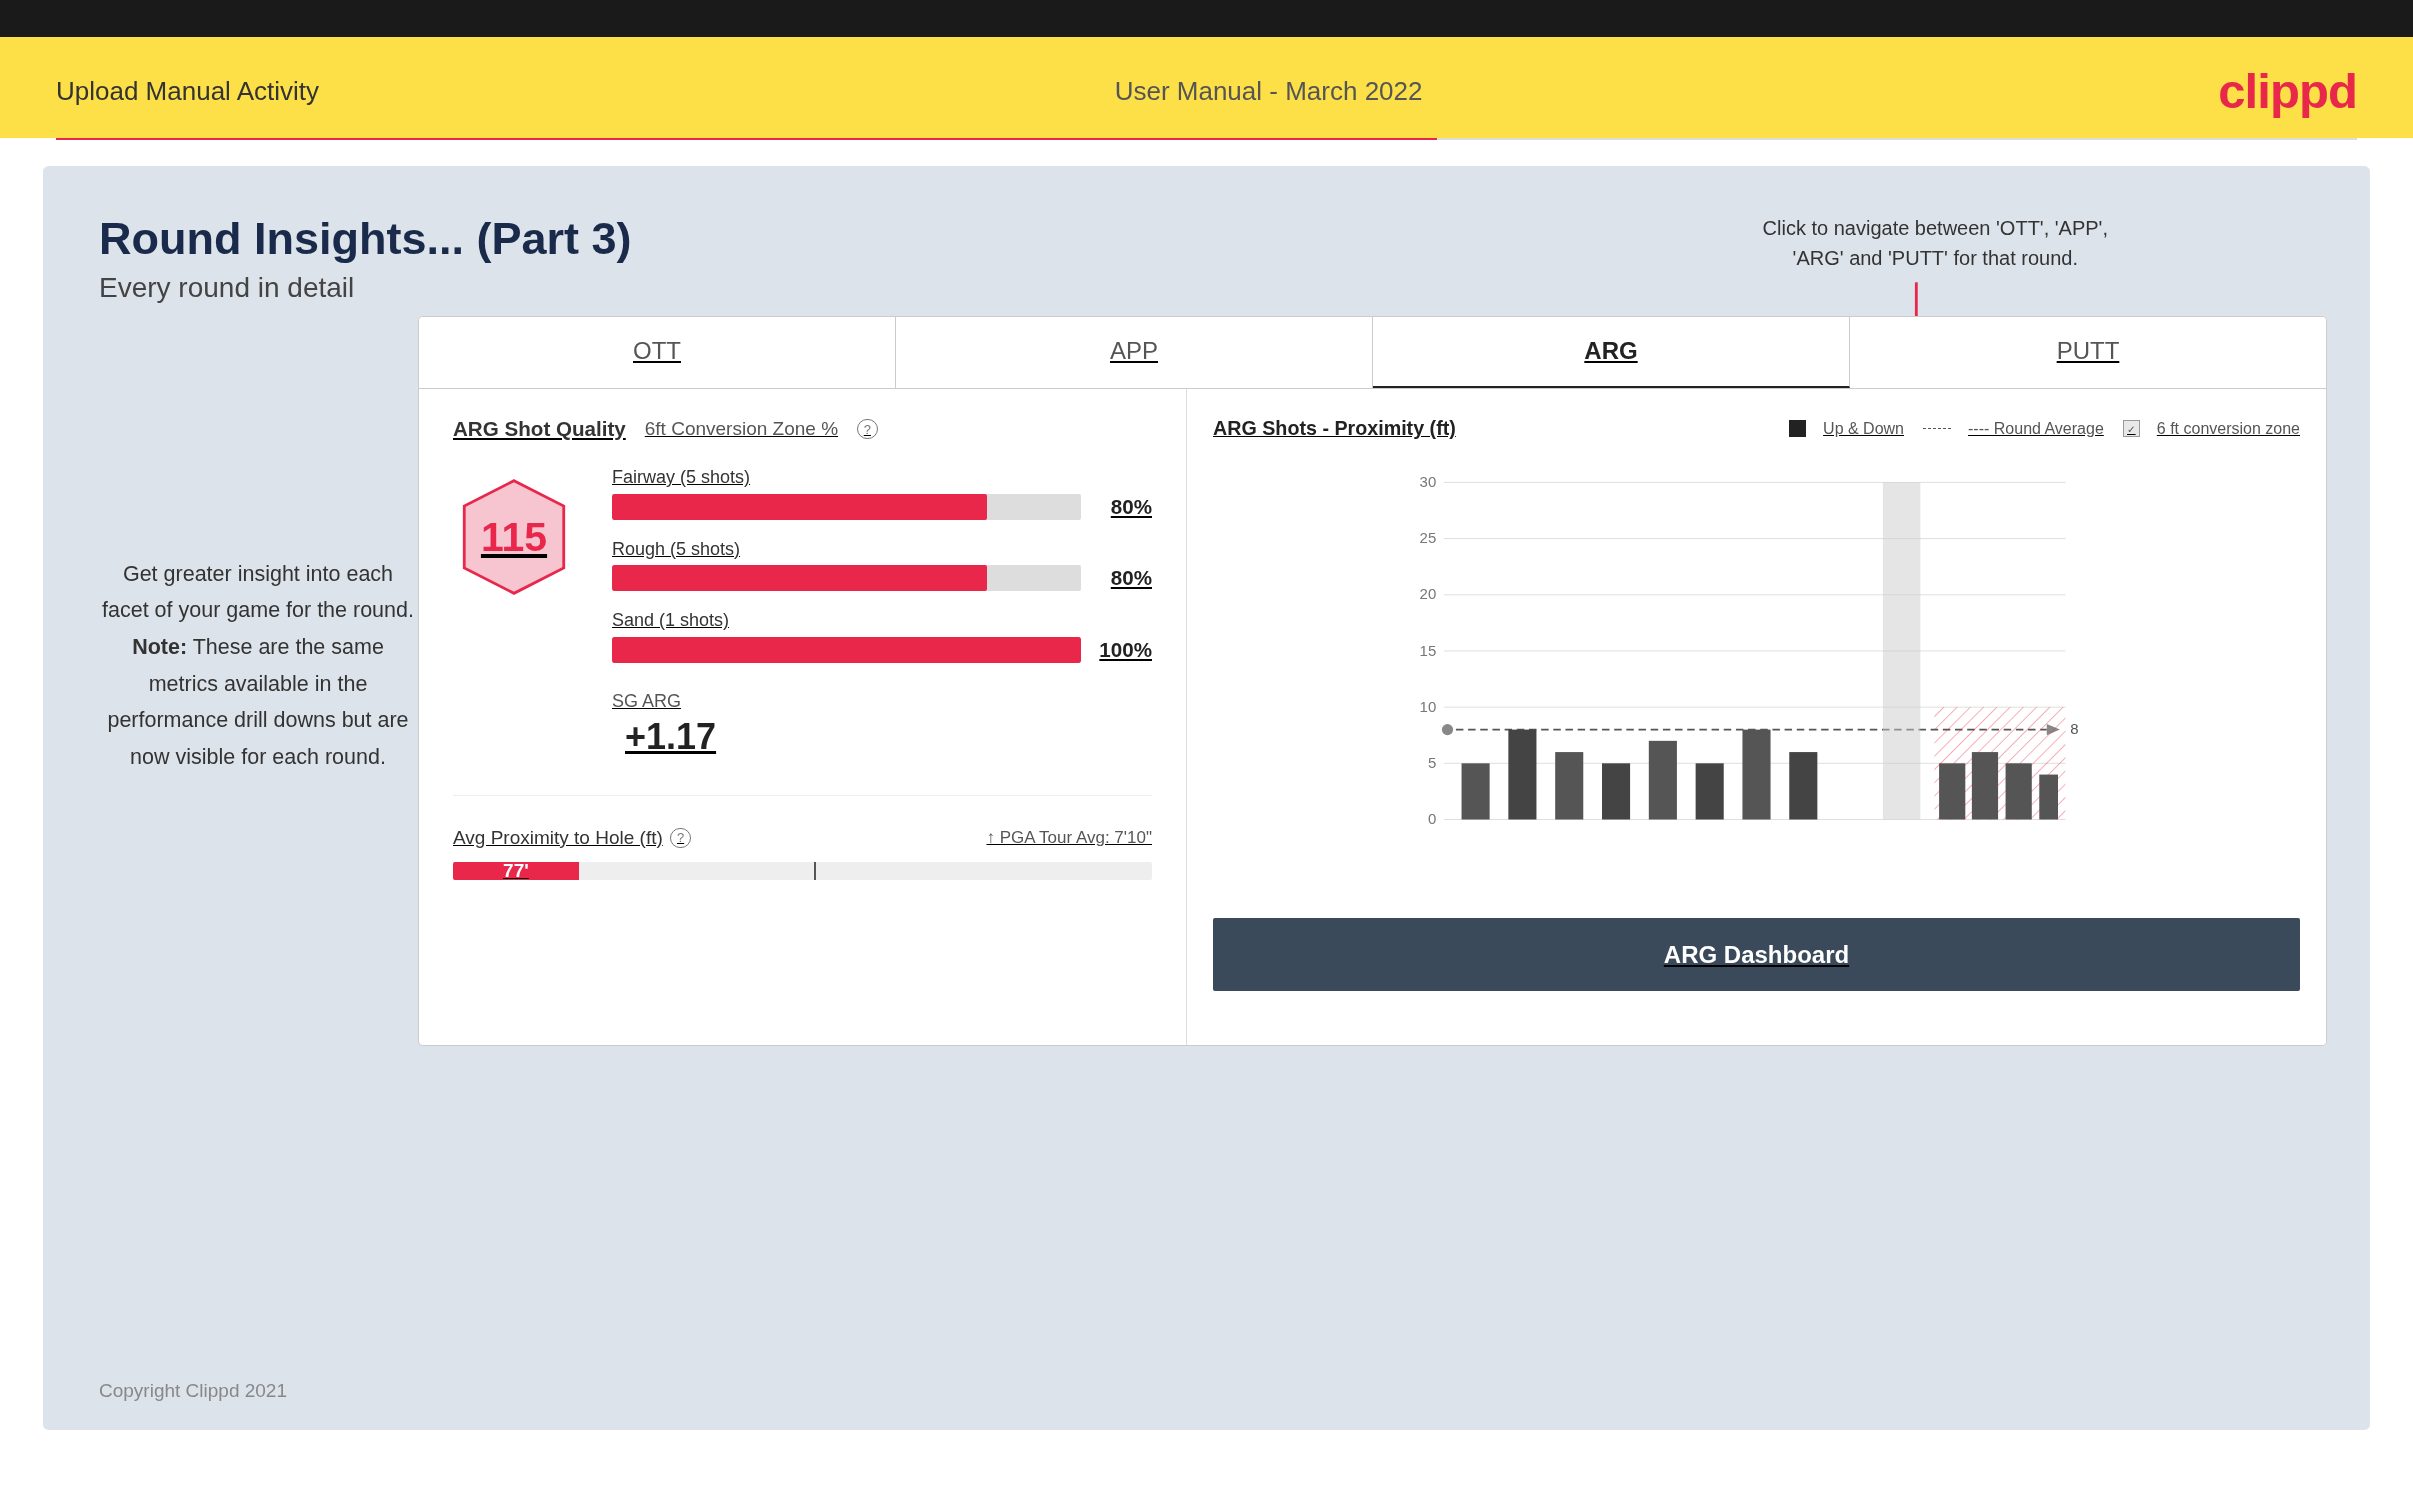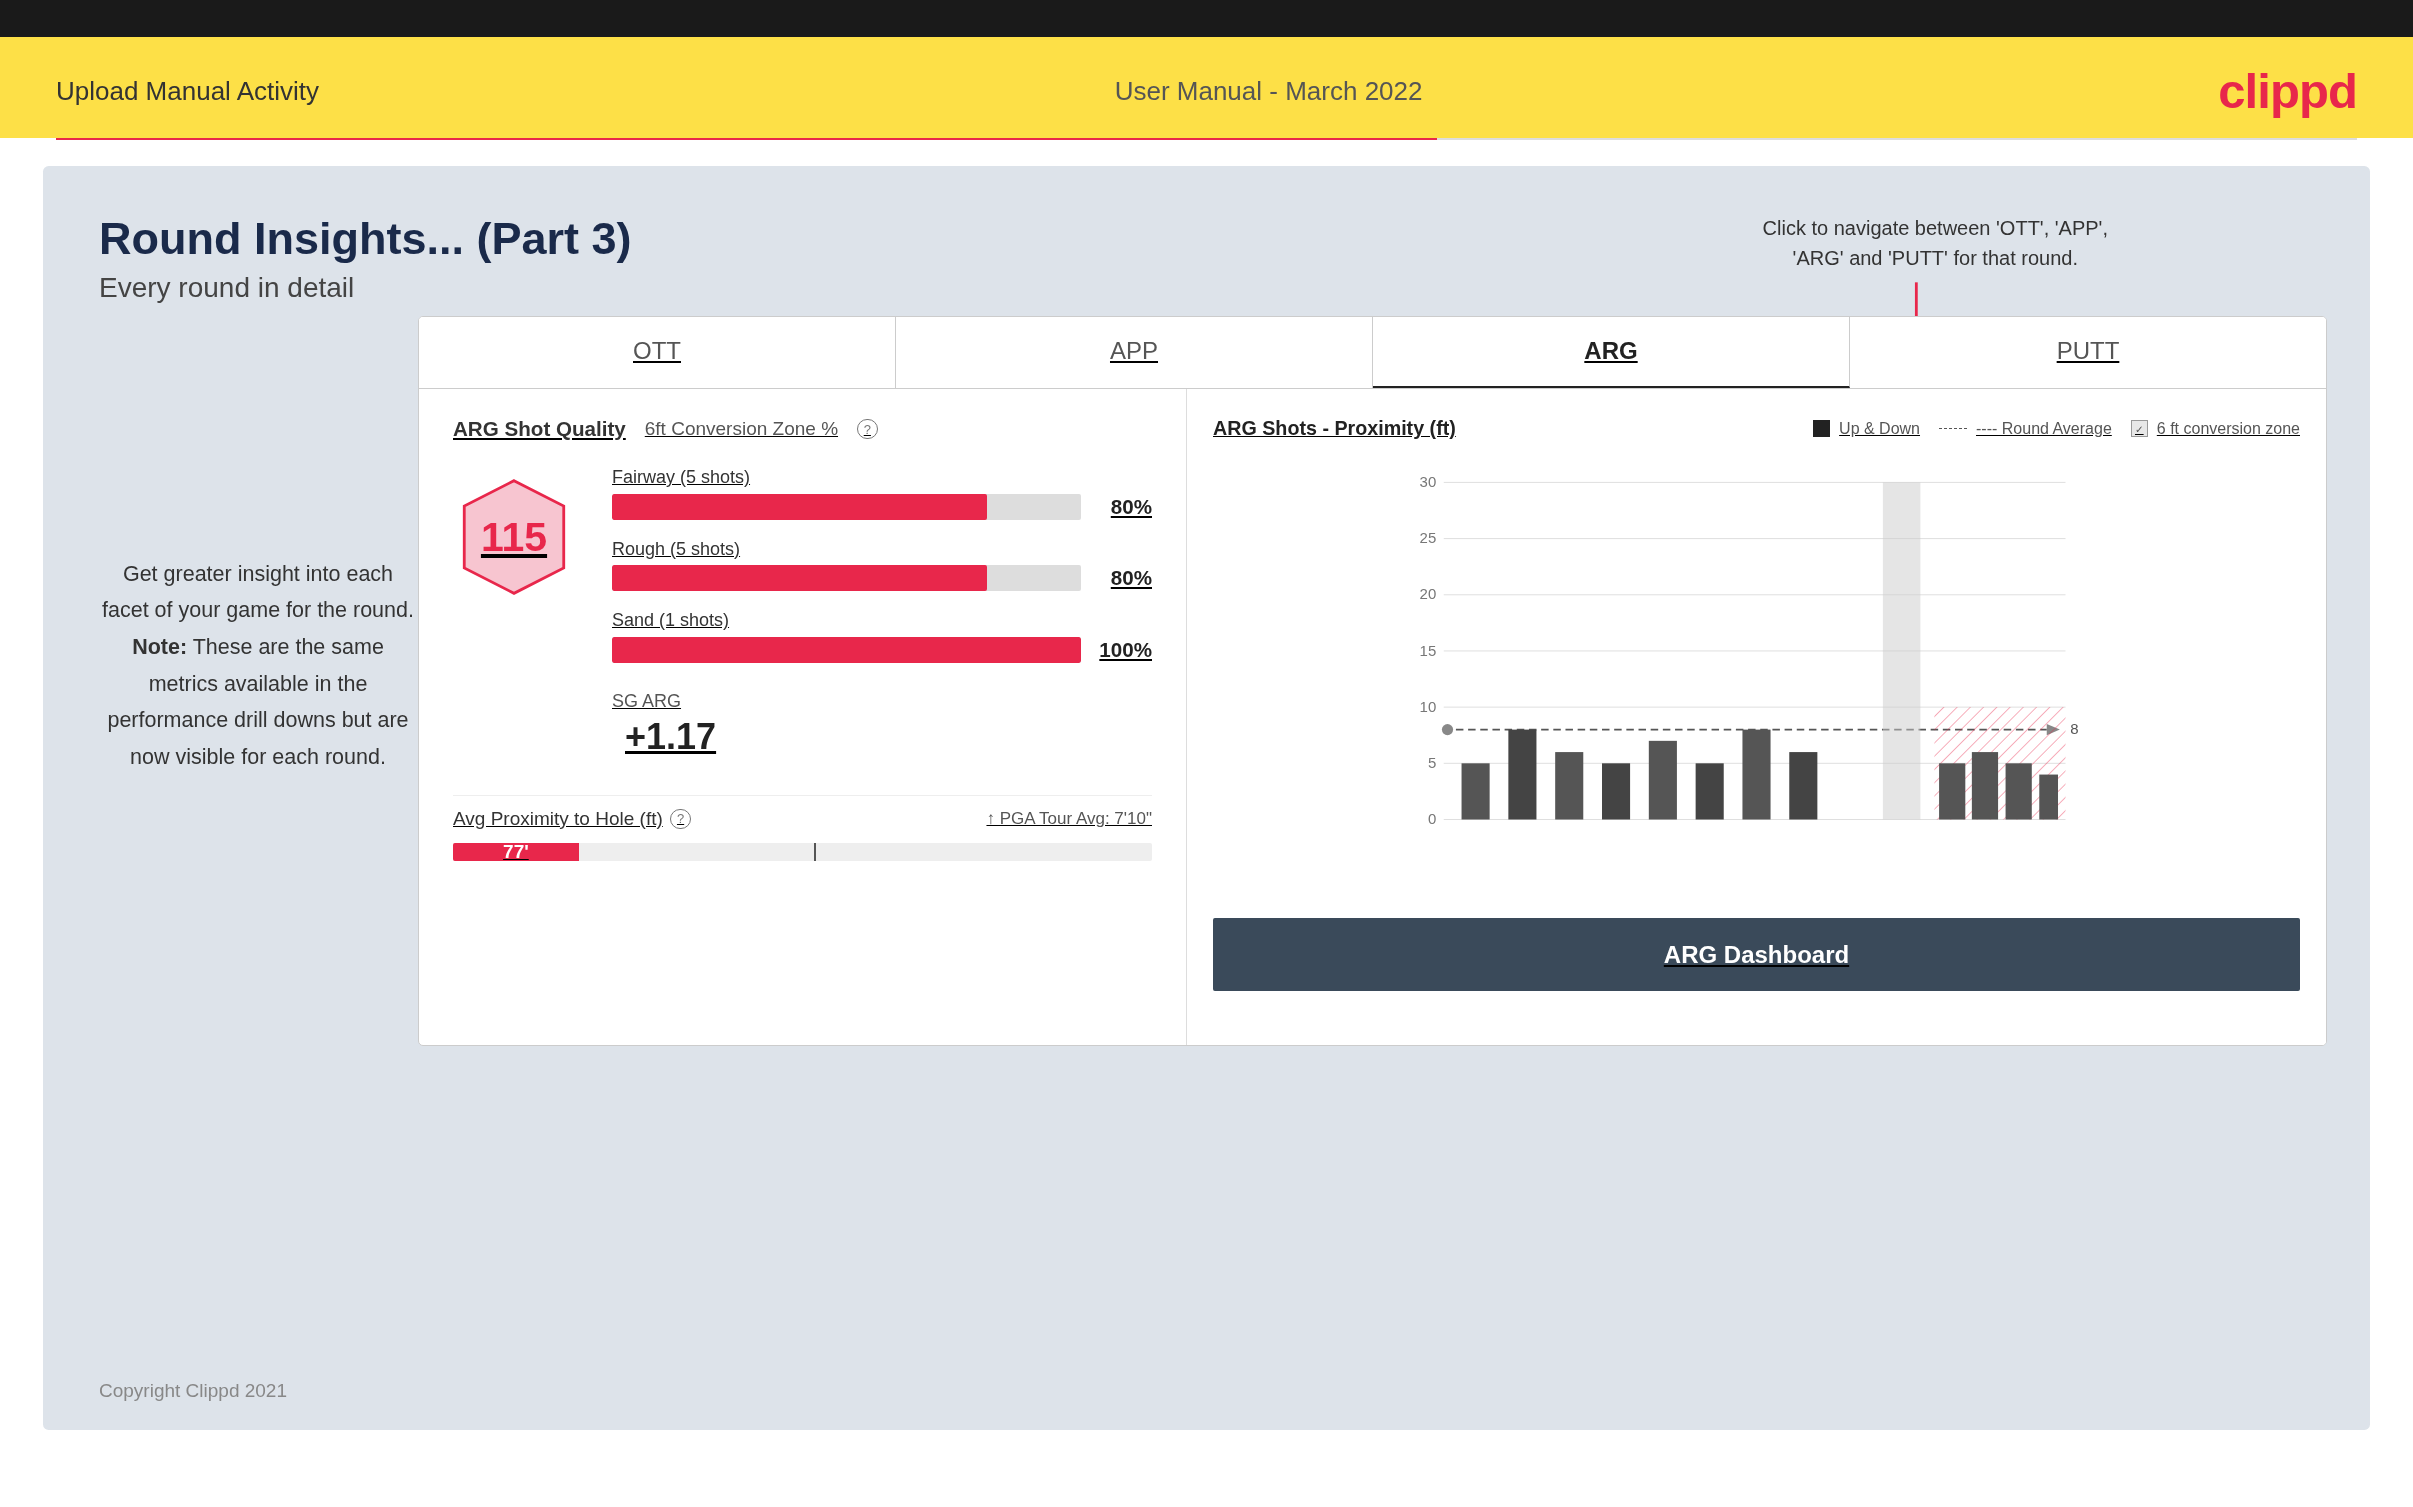--- a/index.html
+++ b/index.html
@@ -261,21 +261,21 @@
     .sg-value {
       font-size: 36px;
       font-weight: 700;
       color: #222;
       margin-left: 13px;
     }
 
     
     .proximity-section {
       margin-top: 28px;
-      padding-top: 12px;
+      padding-top: 31px;
       border-top: 0.9px solid #eee;
     }
     .proximity-header {
       display: flex;
       align-items: center;
       justify-content: space-between;
       margin-bottom: 13px;
     }
     .proximity-title {
       font-size: 19px;
@@ -339,21 +339,21 @@
     .legend {
       display: flex;
       align-items: center;
       gap: 19px;
       font-size: 16px;
       color: #555;
     }
     .legend-item {
       display: flex;
       align-items: center;
-      gap: 9px;
+      gap: 17px;
     }
     .legend-sq {
       width: 17px;
       height: 17px;
       background: #222;
     }
     .legend-dashed {
       width: 28px;
       height: 1.9px;
       border-top: 1.9px dashed #555;

